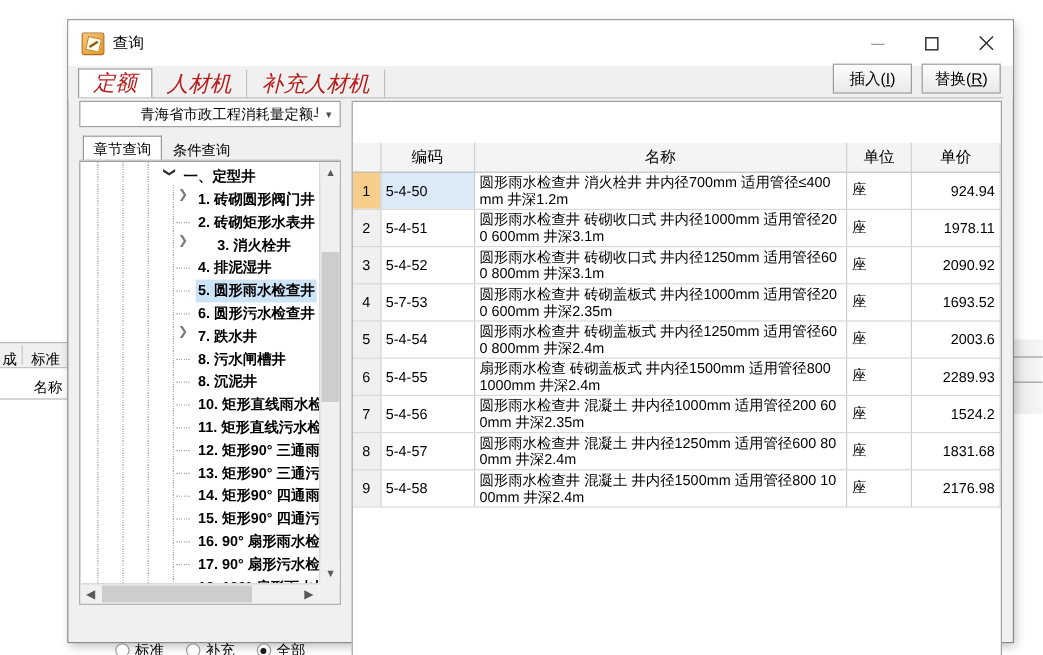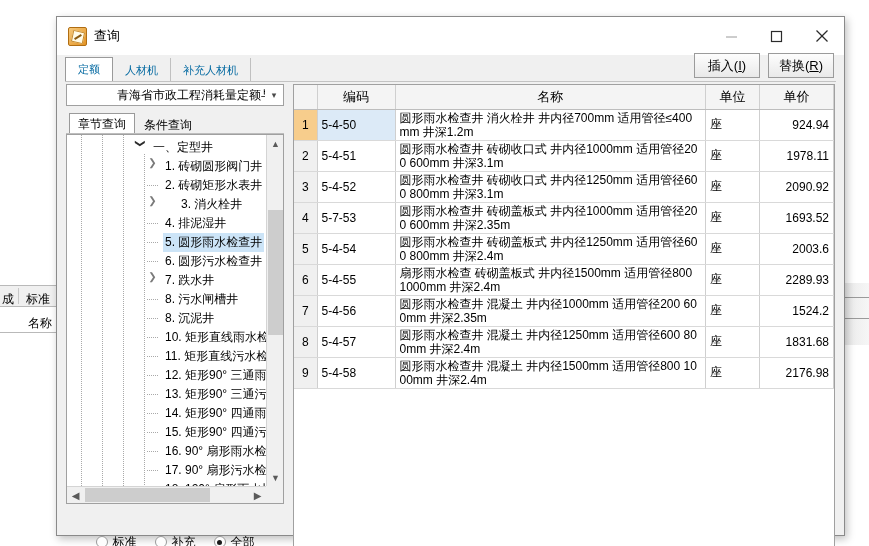--- a/index.html
+++ b/index.html
@@ -72,23 +72,24 @@
   }
   .win-btn svg { display:block; }
 
   
   .toptabs {
     position: relative; height: 27px; margin: 0 0 0 0;
     background: #f0f0f0;
     display: flex; align-items: flex-end; padding-left: 8px; box-sizing: border-box;
   }
   .toptab {
-    height: 24px; line-height: 24px; padding: 0 12px; font-size: 11px;
-    border-right: 1px solid #c0c0c0; color: #0369a1; box-sizing: border-box;
+    height: 24px; line-height: 24px; padding: 0 12px; font-size: 18px;
+    border-right: 1px solid #c0c0c0; color: #b91c1c; box-sizing: border-box;
     white-space: nowrap;
+    font-style: italic;
   }
   .toptab:first-child { border-left: 1px solid #c0c0c0; }
   .toptab.active {
     background: #ffffff; border: 1px solid #9a9a9a; border-bottom: 1px solid #ffffff;
     height: 25px; line-height: 23px;
   }
   .tabs-underline {
     position: absolute; left: 8px; right: 8px; bottom: 0; height: 1px; background: #c3c3c3;
   }
   .action-btns { position: absolute; right: 10px; top: -2px; display: flex; gap: 8px; }
@@ -139,21 +140,21 @@
     overflow: hidden;
   }
   .tree-scroll {
     position: absolute; left: 0; top: 0; right: 17px; bottom: 17px; overflow: hidden;
   }
   .tree-inner { position: relative; padding-top: 3px; }
   .tnode {
     position: relative; height: 19px; line-height: 19px; white-space: nowrap;
     font-size: 12px; padding-left: 0;
   }
-  .tnode .tlabel { position: relative; display: inline-block; padding: 0 2px; }
+  .tnode .tlabel { position: relative; display: inline-block; padding: 0 2px; font-weight: bold; }
   .tnode.sel .tlabel { background: #cce4f7; }
   .guide { position: absolute; top: 0; bottom: 0; width: 1px;
     background: repeating-linear-gradient(to bottom,#a9a9a9 0 1px,transparent 1px 2px); }
   .elbow { position: absolute; height: 1px; top: 9px;
     background: repeating-linear-gradient(to right,#a9a9a9 0 1px,transparent 1px 2px); }
   .chev {
     position: absolute; top: 4px; width: 11px; height: 11px; color: #7a7a7a; font-size: 10px;
     line-height: 11px; text-align: center;
   }
   .chev.down { color: #2b2b2b; }
@@ -187,21 +188,21 @@
   .radio.on .dot::after {
     content: ""; position: absolute; left: 2.5px; top: 2.5px; width: 5px; height: 5px;
     border-radius: 50%; background: #1a1a1a;
   }
 
   
   .grid-box {
     position: absolute; left: 236px; top: 2px; right: 9px; height: 467px;
     background: #ffffff; border: 1px solid #a0a0a0; box-sizing: border-box; overflow: hidden;
   }
-  table.grid { border-collapse: collapse; width: 100%; table-layout: fixed; }
+  table.grid { border-collapse: collapse; width: 100%; table-layout: fixed; margin-top: 34px; }
   table.grid th, table.grid td {
     border-right: 1px solid #cfcfcf; border-bottom: 1px solid #d9d9d9;
     font-weight: normal; font-size: 12px; padding: 0 4px; box-sizing: border-box;
     vertical-align: middle;
   }
   table.grid th {
     height: 24px; background: #f4f4f4; text-align: center; border-bottom: 1px solid #bdbdbd;
     font-size: 13px;
   }
   th.c-idx { width: 23px; background: #f4f4f4; border-right: 1px solid #cfcfcf; }

